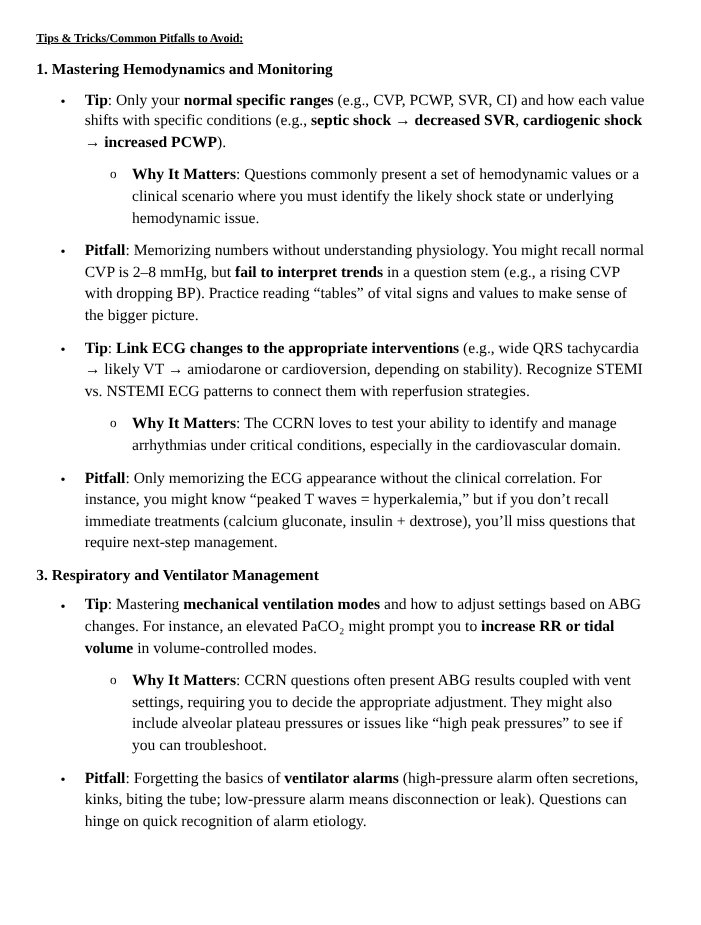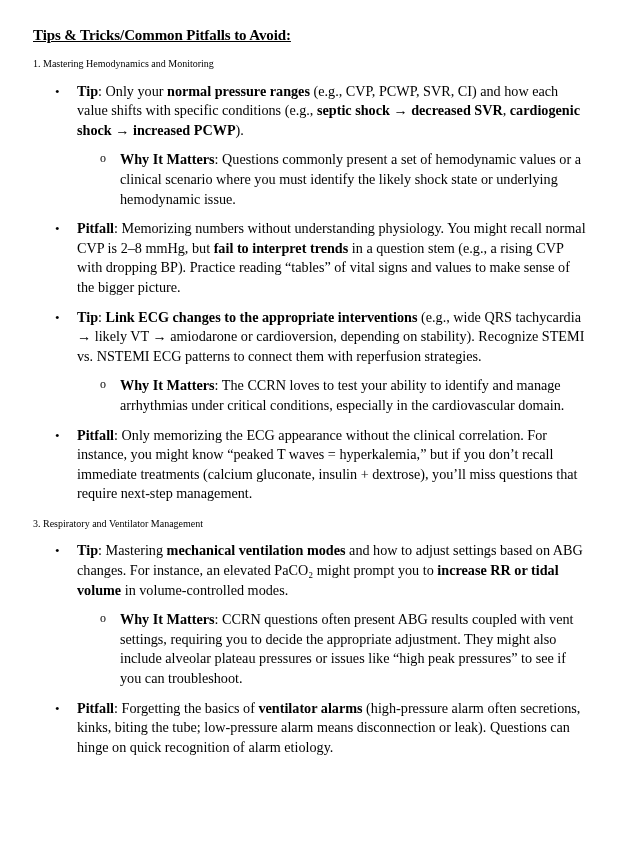--- a/index.html
+++ b/index.html
@@ -5,25 +5,25 @@
   html, body { margin: 0; padding: 0; background: #ffffff; }
   body {
     width: 637px; height: 841px; overflow: hidden;
     font-family: "Liberation Serif", "DejaVu Serif", serif;
     color: #000000;
     font-size: 14.2px;
     line-height: 19.6px;
   }
   .page { position: relative; padding: 24px 0 0 33px; }
   .title {
-    font-weight: bold; font-size: 15px; text-decoration: underline;
+    font-weight: bold; font-size: 11px; text-decoration: underline;
     line-height: 22px; margin: 0 0 8px 0; letter-spacing: -0.1px;
   }
   .section-heading {
-    font-weight: normal; font-size: 10px; margin: 0 0 8px 0;
+    font-weight: bold; font-size: 14px; margin: 0 0 8px 0;
   }
   .section-heading.s1 { margin-top: 0; }
   .bullet {
     position: relative; padding-left: 44px; width: 512px; margin: 0 0 10px 0;
   }
   .bullet .marker {
     position: absolute; left: 22px; top: 0; font-size: 13px;
   }
   .sub {
     position: relative; padding-left: 87px; width: 470px; margin: 0 0 10px 0;
@@ -35,21 +35,21 @@
 </style>
 </head>
 <body>
 
 <div class="page">
   <div class="title">Tips &amp; Tricks/Common Pitfalls to Avoid:</div>
 
   <div class="section-heading s1">1. Mastering Hemodynamics and Monitoring</div>
   <div class="bullet">
     <span class="marker">•</span>
-    <b>Tip</b><span>: Only your </span><b>normal pressure ranges</b><span> (e.g., CVP, PCWP, SVR, CI) and how each value shifts with specific conditions (e.g., </span><b>septic shock → decreased SVR</b><span>, </span><b>cardiogenic shock → increased PCWP</b><span>).</span>
+    <b>Tip</b><span>: Only your </span><b>normal specific ranges</b><span> (e.g., CVP, PCWP, SVR, CI) and how each value shifts with specific conditions (e.g., </span><b>septic shock → decreased SVR</b><span>, </span><b>cardiogenic shock → increased PCWP</b><span>).</span>
   </div>
   <div class="sub">
     <span class="marker">o</span>
     <b>Why It Matters</b><span>: Questions commonly present a set of hemodynamic values or a clinical scenario where you must identify the likely shock state or underlying hemodynamic issue.</span>
   </div>
   <div class="bullet">
     <span class="marker">•</span>
     <b>Pitfall</b><span>: Memorizing numbers without understanding physiology. You might recall normal CVP is 2–8 mmHg, but </span><b>fail to interpret trends</b><span> in a question stem (e.g., a rising CVP with dropping BP). Practice reading “tables” of vital signs and values to make sense of the bigger picture.</span>
   </div>
 

